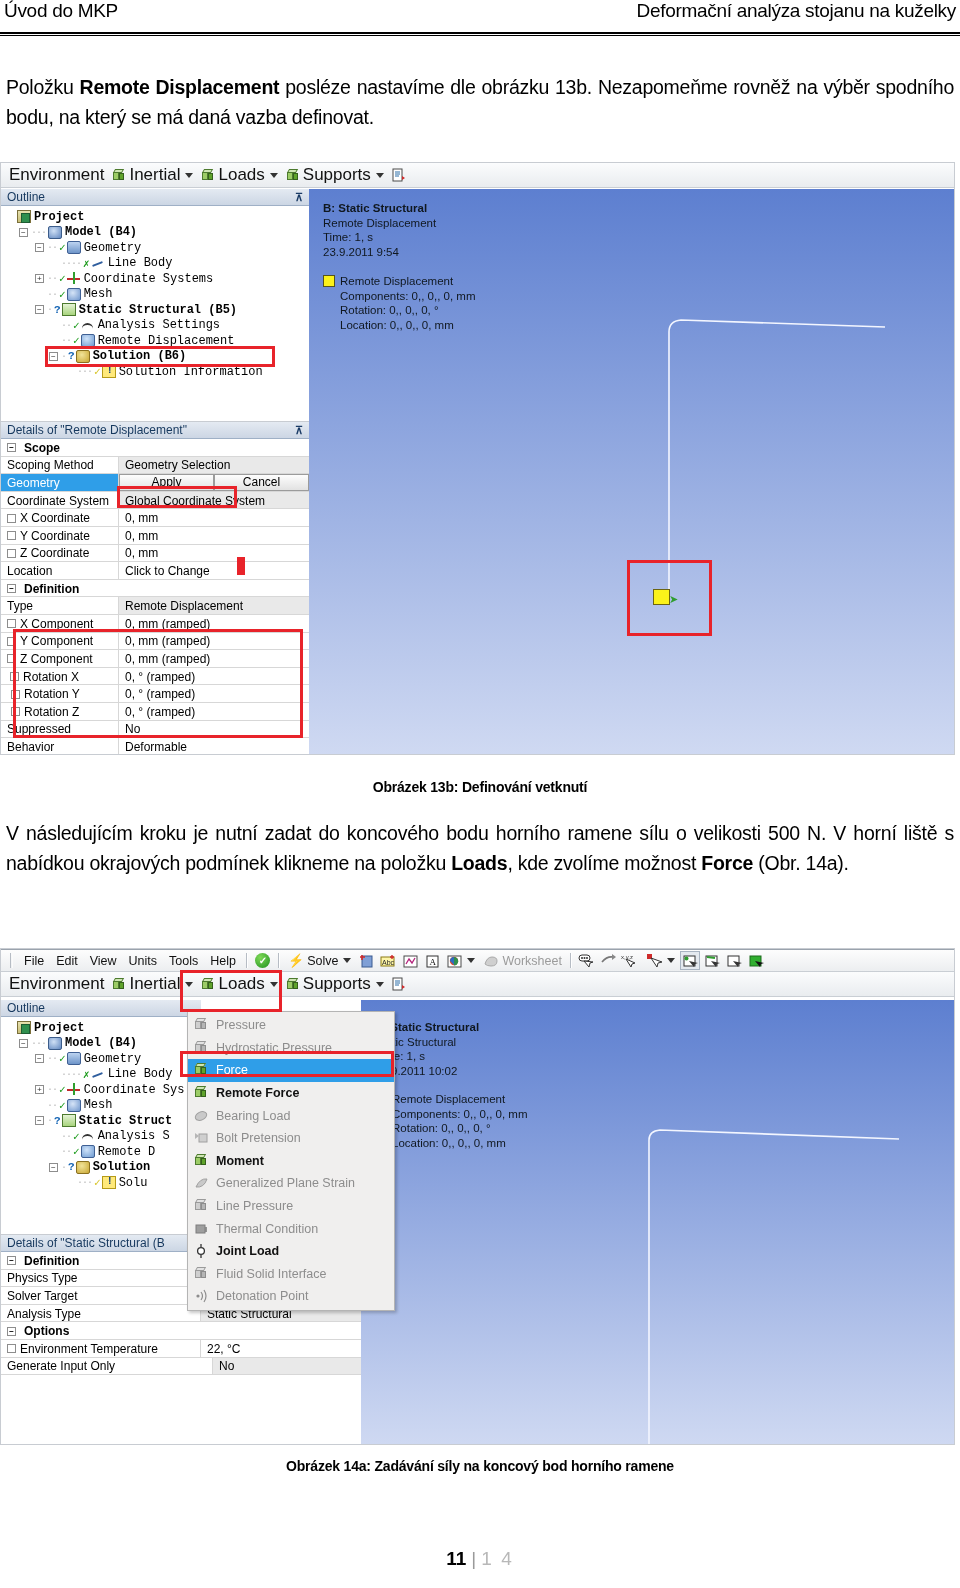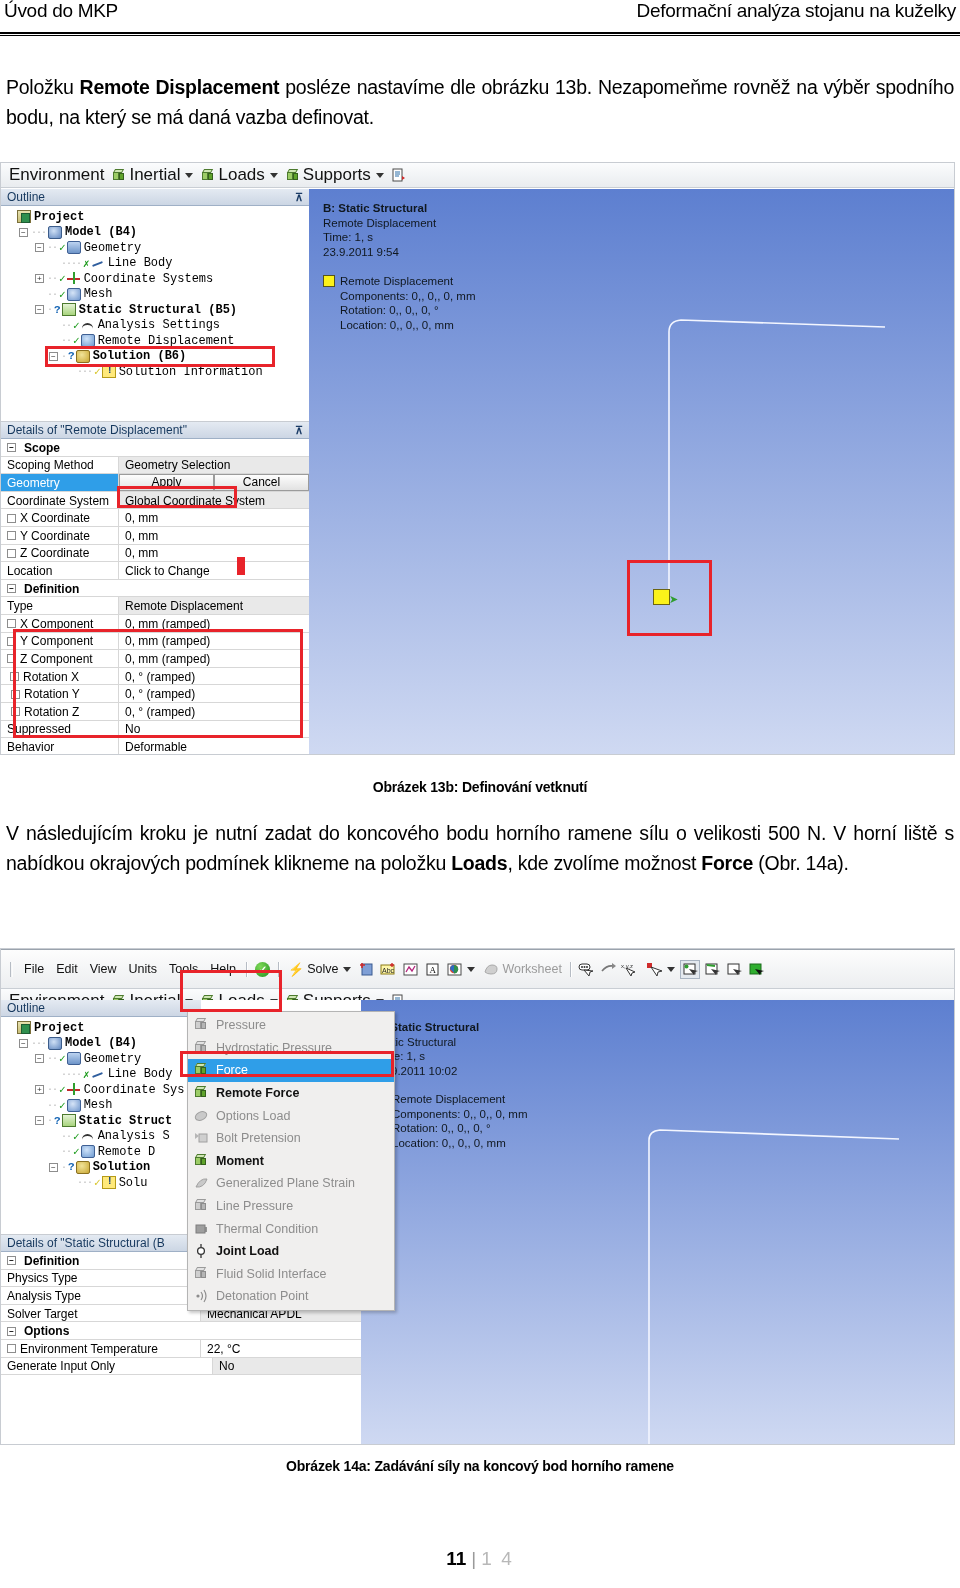--- a/index.html
+++ b/index.html
@@ -43,21 +43,21 @@
     text-align:center; font-size:19px;
   }
   .page-footer .cur{ font-weight:bold; color:#000; }
   .page-footer .sep{ color:#9a9a9a; padding:0 5px; }
   .page-footer .tot{ color:#b8b8b8; letter-spacing:2px; }
 
   
   .shot{ position:absolute; background:#fff; overflow:hidden; }
 
   .menubar{
-    height:40px; background:linear-gradient(#fdfdfd,#eceef0);
+    height:23px; background:linear-gradient(#fdfdfd,#eceef0);
     border-top:1px solid #9aa3ad; border-bottom:1px solid #c9ced4;
     display:flex; align-items:center; font-size:12.5px; color:#111;
     padding-left:4px; white-space:nowrap;
   }
   .menubar .grip{ width:3px; height:15px; border-left:1px solid #b6bcc4; border-right:1px solid #fbfbfb; margin:0 5px; }
   .menubar .mi{ padding:1px 6px; }
   .menubar .vsep{ width:2px; height:15px; border-left:1px solid #b6bcc4; border-right:1px solid #fff; margin:0 4px; }
 
   .toolbar{
     height:25px; background:linear-gradient(#fbfcfd,#e9ecef);
@@ -713,29 +713,29 @@
           </div>
       </div>
       <div class="drow grey">
         <div class="dkey" style="width:200px;">
             <span>Physics Type</span>
           </div>
         <div class="dval">Structural</div>
       </div>
       <div class="drow grey">
         <div class="dkey" style="width:200px;">
-            <span>Analysis Type</span>
-          </div>
-        <div class="dval">Static Structural</div>
+            <span>Solver Target</span>
+          </div>
+        <div class="dval">Mechanical APDL</div>
       </div>
       <div class="drow grey">
         <div class="dkey" style="width:200px;">
-            <span>Solver Target</span>
-          </div>
-        <div class="dval">Mechanical APDL</div>
+            <span>Analysis Type</span>
+          </div>
+        <div class="dval">Static Structural</div>
       </div>
       <div class="drow hdr">
         <div class="dkey">
             <span class="collapser">−</span>
             <span>Options</span>
           </div>
       </div>
       <div class="drow">
         <div class="dkey" style="width:200px;">
             <span class="cbx"></span>
@@ -805,21 +805,21 @@
           <i class="rt"></i>
         </span>
       <span>Remote Force</span>
     </div>
     <div class="mrow">
       <span class="gicon">
         <svg width="15" height="14">
             <ellipse cx="7" cy="7" rx="6" ry="4" fill="#c9c9c9" stroke="#a0a0a0" transform="rotate(-25 7 7)"></ellipse>
           </svg>
       </span>
-      <span>Options Load</span>
+      <span>Bearing Load</span>
     </div>
     <div class="mrow">
       <span class="gicon">
         <svg width="15" height="14">
             <rect x="5" y="3" width="8" height="8" fill="#cfcfcf" stroke="#a0a0a0"></rect>
             <path d="M1 2 l4 3 l-4 3z" fill="#b6b6b6"></path>
           </svg>
       </span>
       <span>Bolt Pretension</span>
     </div>

